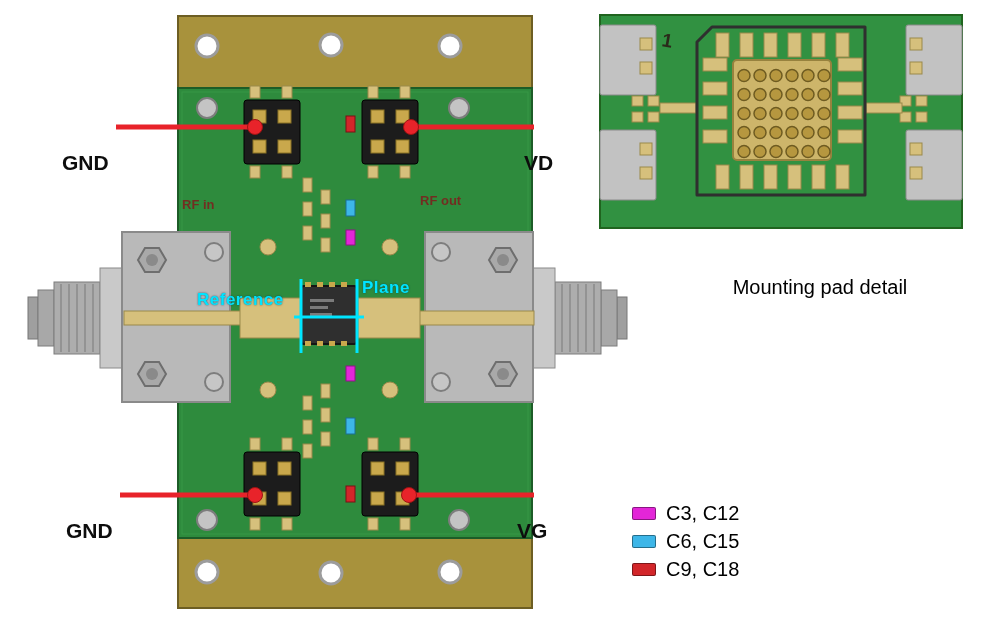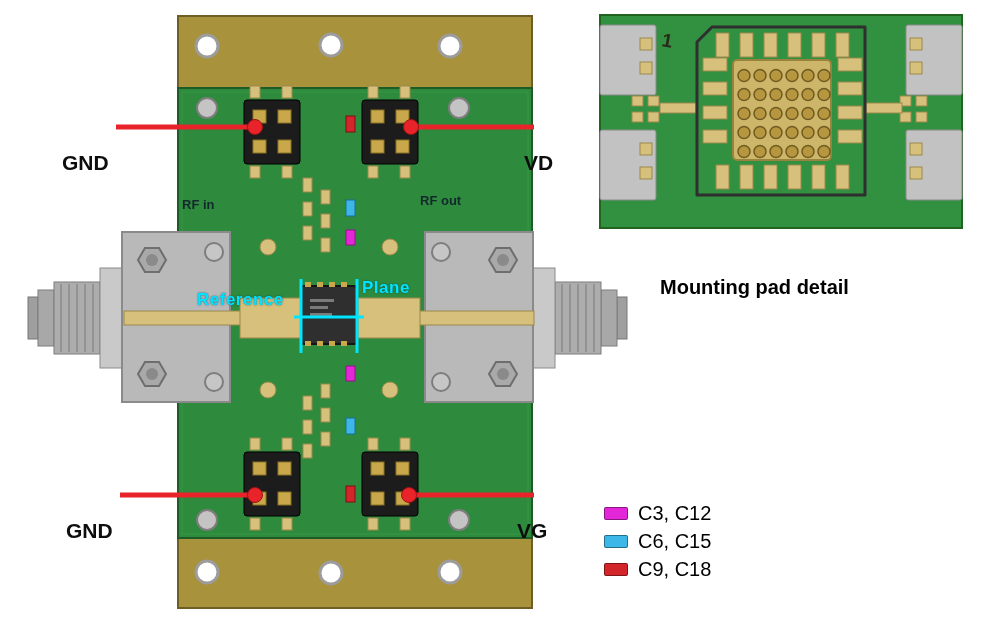--- a/index.html
+++ b/index.html
@@ -1,28 +1,28 @@
 <!DOCTYPE html>
 <html><head>
 <meta charset="utf-8">
 <style>
   html,body{margin:0;padding:0;background:#ffffff;}
   #canvas{position:relative;width:1000px;height:624px;background:#ffffff;overflow:hidden;
           font-family:"Liberation Sans",sans-serif;}
   svg{position:absolute;left:0;top:0;}
   .callout-label{position:absolute;font-weight:bold;font-size:21px;color:#0d0d0d;
                  transform:translateY(-50%);white-space:nowrap;margin-top:36px;}
-  .silk{position:absolute;font-weight:bold;font-size:13px;color:#0f172a;opacity:.85;white-space:nowrap;text-align:center;}
+  .silk{position:absolute;font-weight:bold;font-size:13px;color:#7f1d1d;opacity:.85;white-space:nowrap;text-align:center;}
   .refplane{position:absolute;font-weight:bold;font-size:17px;color:#00e5ff;letter-spacing:.5px;
             text-shadow:0 0 2px rgba(0,60,90,.8);white-space:nowrap;}
-  .caption{position:absolute;left:660px;top:276px;width:320px;text-align:left;
-           font-weight:bold;font-size:20px;color:#000;}
+  .caption{position:absolute;left:660px;top:276px;width:320px;text-align:center;
+           font-weight:normal;font-size:20px;color:#000;}
   .pin1{position:absolute;left:662px;top:30px;font-weight:bold;font-size:19px;color:#2a2a1a;
         transform:rotate(10deg);}
-  .legend{position:absolute;left:604px;top:502px;}
+  .legend{position:absolute;left:632px;top:502px;}
   .legend-row{display:flex;align-items:center;height:22px;margin-bottom:6px;}
   .swatch{width:22px;height:11px;border-radius:2px;border:1px solid rgba(0,0,0,.4);margin-right:10px;}
   .legend-label{font-size:20px;color:#000;}
 </style>
 </head>
 <body>
 
 <div id="canvas">
 
   <svg width="1000" height="624" viewBox="0 0 1000 624">

